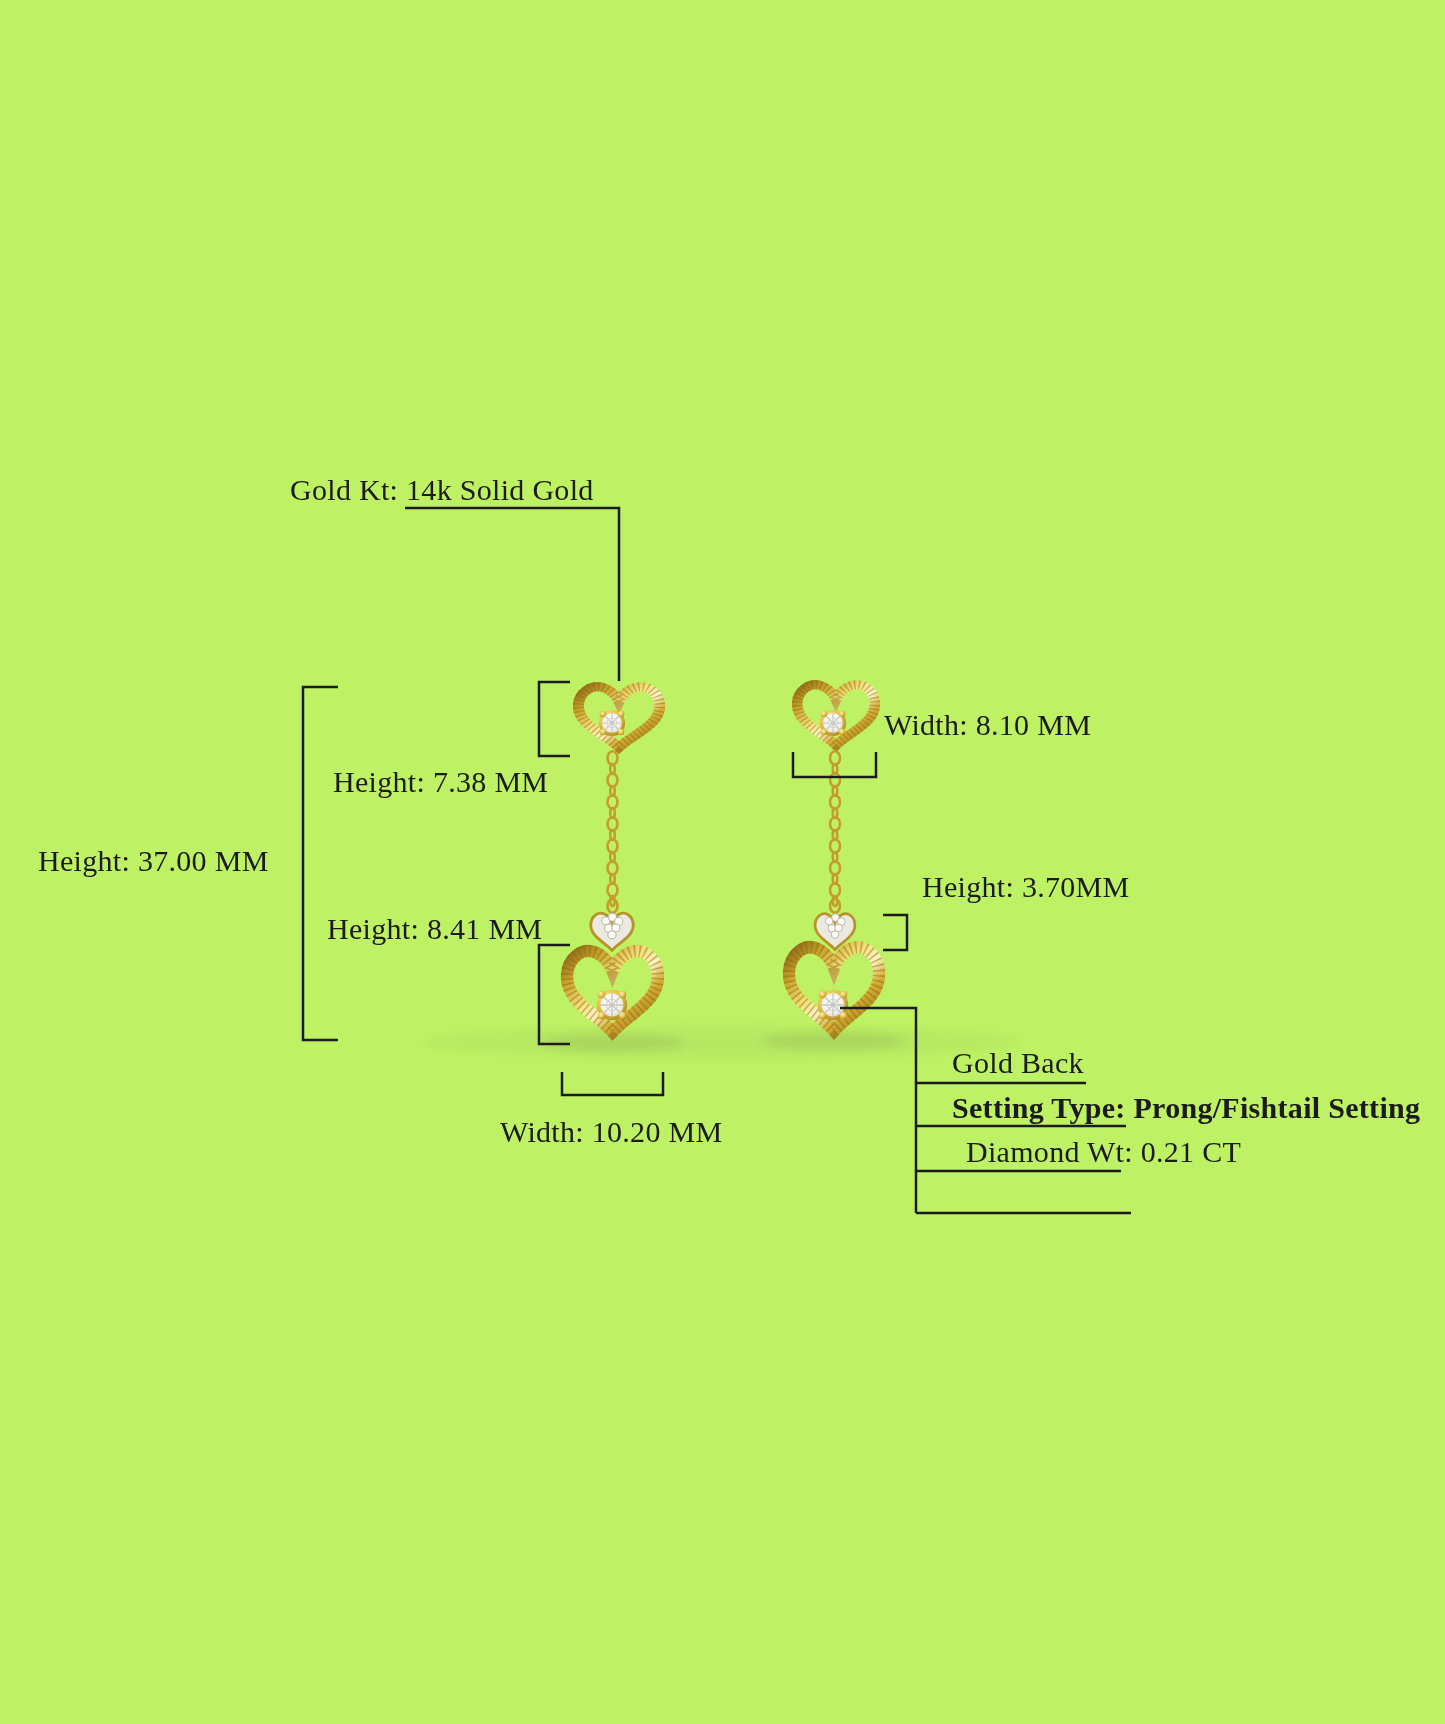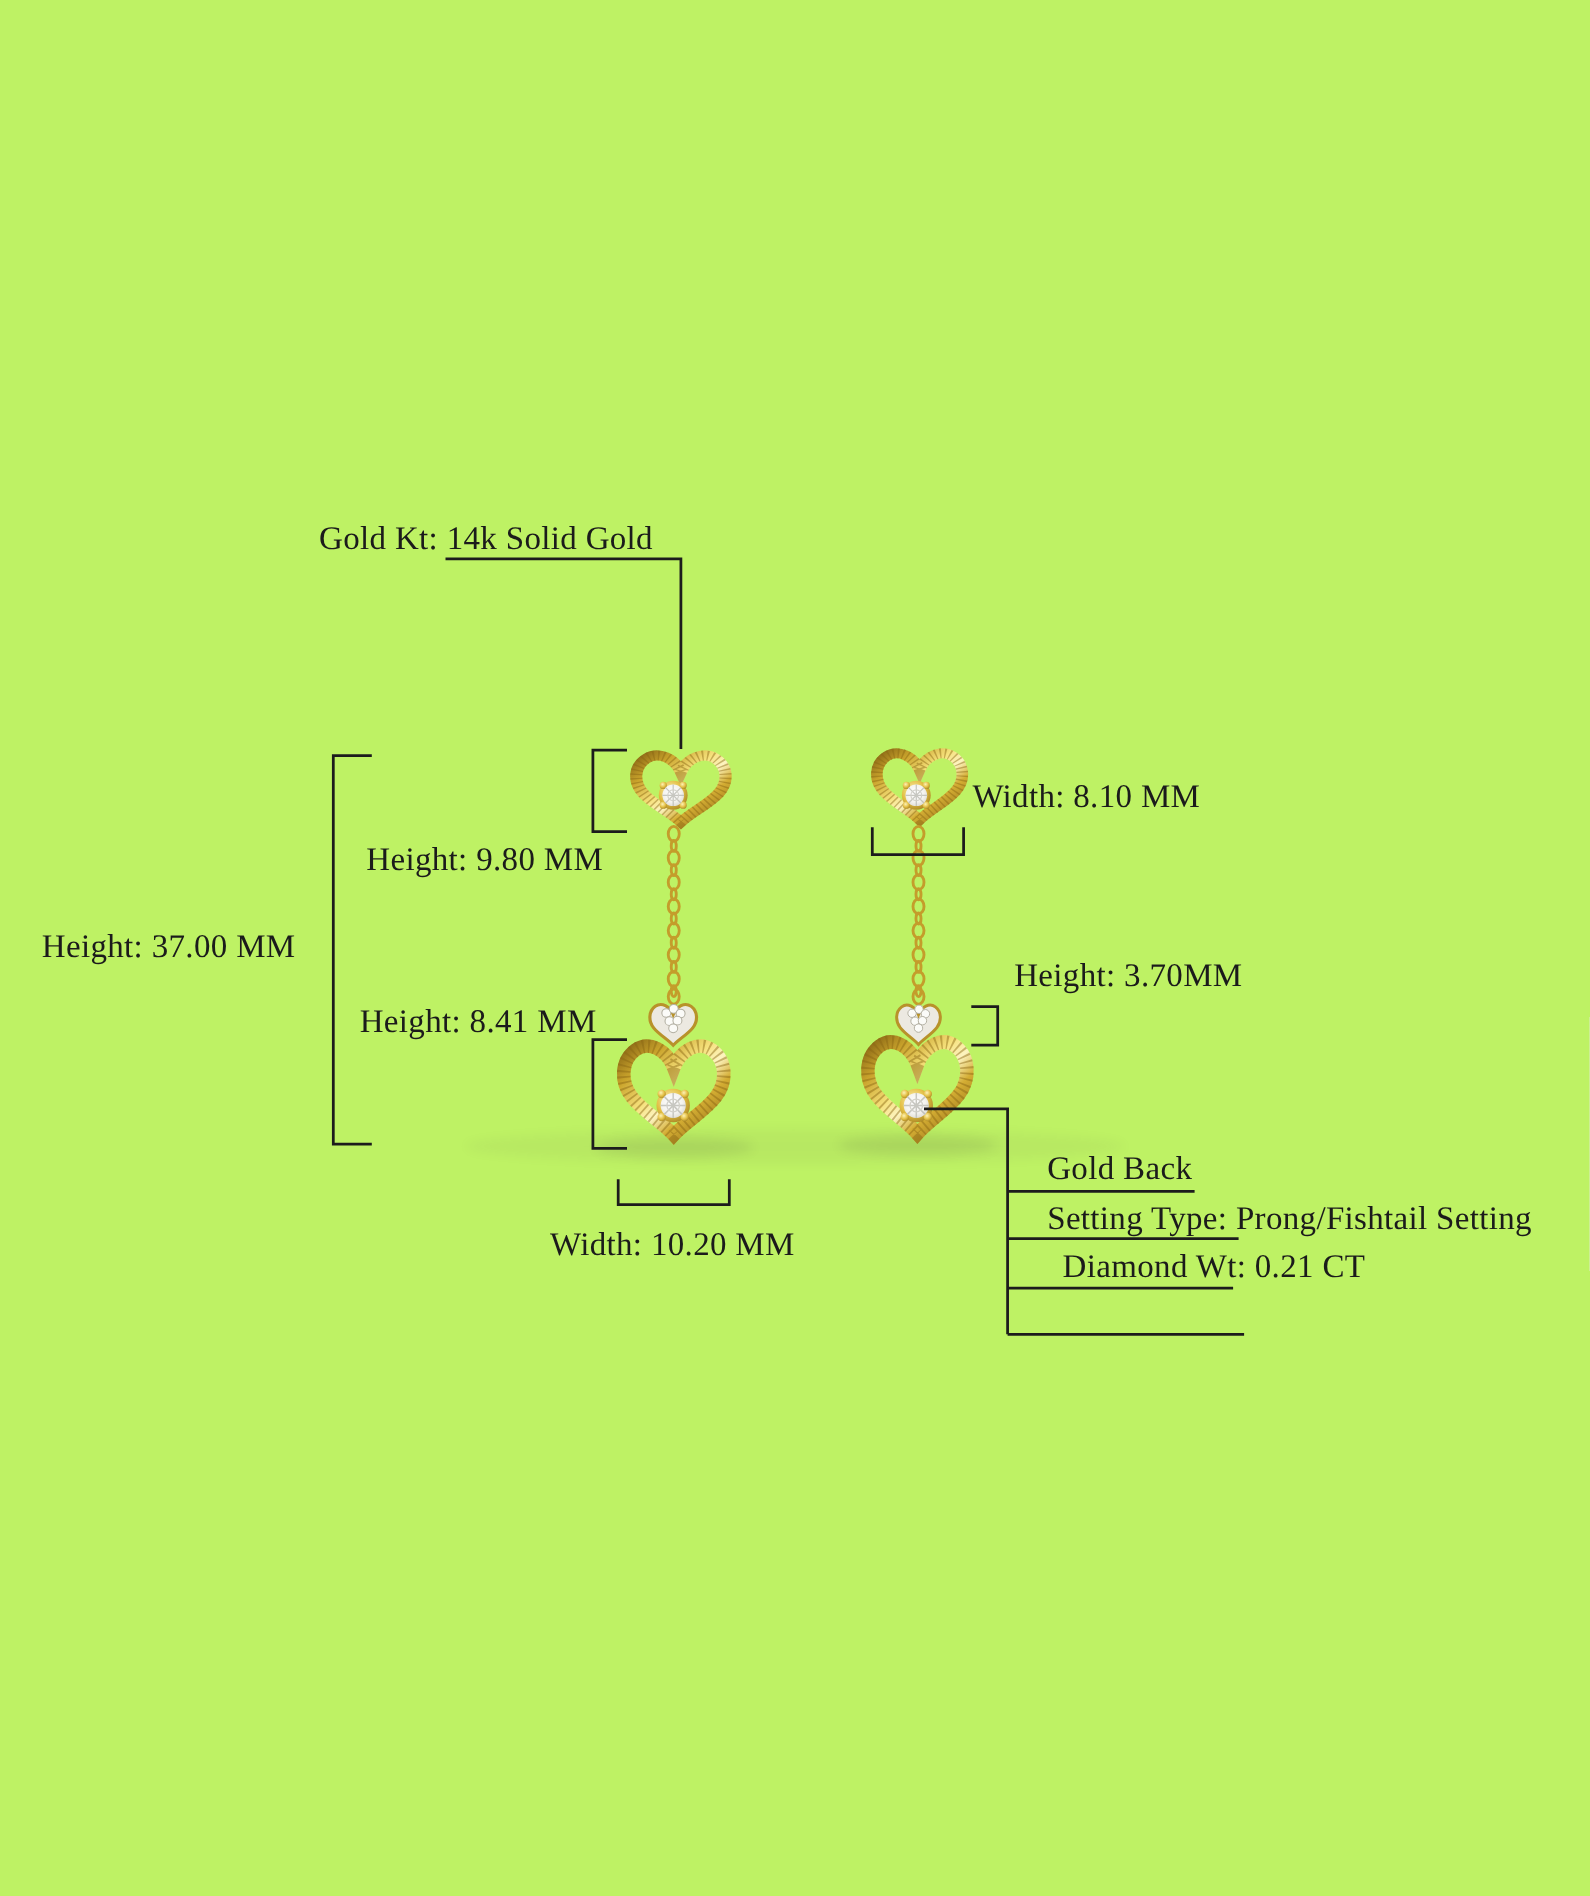--- a/index.html
+++ b/index.html
@@ -142,22 +142,22 @@
       <polyline points="840,1008 916,1008 916,1213"></polyline>
       <line x1="916" y1="1083" x2="1086" y2="1083"></line>
       <line x1="916" y1="1126" x2="1126" y2="1126"></line>
       <line x1="916" y1="1171" x2="1121" y2="1171"></line>
       <line x1="916" y1="1213" x2="1131" y2="1213"></line>
     </g>
   </svg>
 
   <div class="lbl" style="left:290px;top:473px;">Gold Kt: 14k Solid Gold</div>
   <div class="lbl" style="left:38px;top:844px;">Height: 37.00 MM</div>
-  <div class="lbl" style="left:333px;top:765px;">Height: 9.80 MM</div>
+  <div class="lbl" style="left:333px;top:765px;">Height: 7.38 MM</div>
   <div class="lbl" style="left:327px;top:912px;">Height: 8.41 MM</div>
   <div class="lbl" style="left:884px;top:708px;">Width: 8.10 MM</div>
   <div class="lbl" style="left:922px;top:870px;">Height: 3.70MM</div>
   <div class="lbl" style="left:500px;top:1115px;">Width: 10.20 MM</div>
   <div class="lbl" style="left:952px;top:1046px;">Gold Back</div>
-  <div class="lbl" style="left:952px;top:1091px;">Setting Type: Prong/Fishtail Setting</div>
+  <div class="lbl" style="left:952px;top:1091px;font-weight:bold;">Setting Type: Prong/Fishtail Setting</div>
   <div class="lbl" style="left:966px;top:1135px;">Diamond Wt: 0.21 CT</div>
 
 </div>
 
 </body></html>

